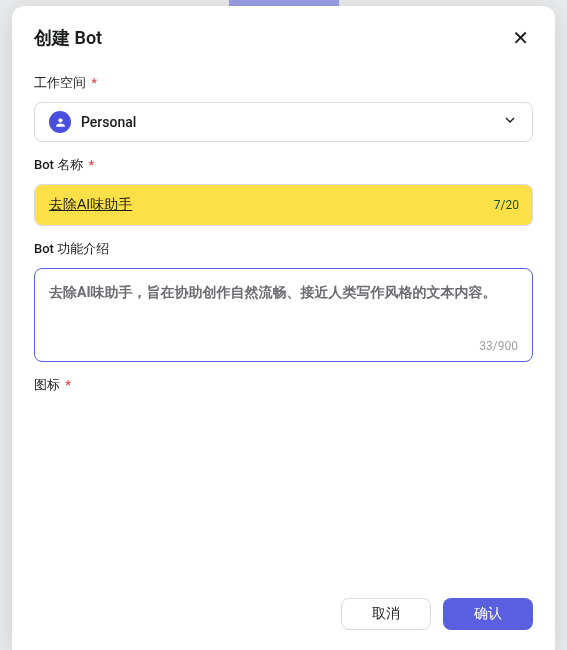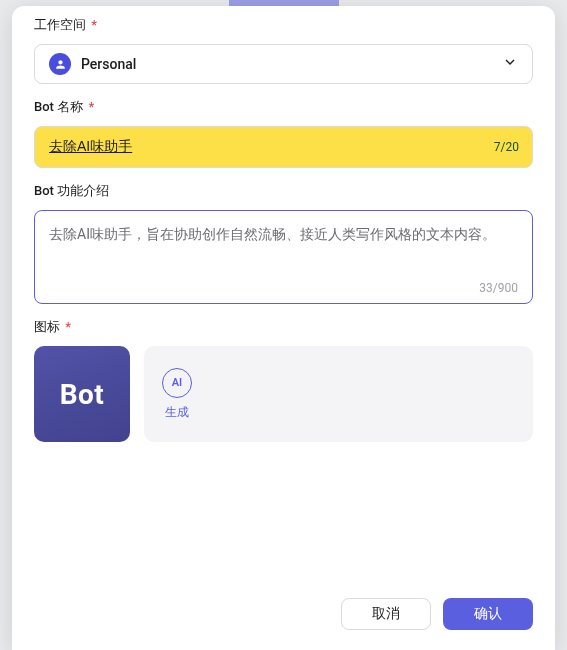--- a/index.html
+++ b/index.html
@@ -127,20 +127,21 @@
     font-size: 14px;
     color: #6c6c72;
     line-height: 1.7;
     min-height: 52px;
     outline: none;
     border: none;
     width: 100%;
     resize: none;
     font-family: inherit;
     background: transparent;
+    font-weight: bold;
   }
   .textarea-counter {
     position: absolute;
     right: 14px;
     bottom: 8px;
     font-size: 12px;
     color: #a1a1a8;
   }
   .icon-row {
     display: flex;
@@ -231,20 +232,24 @@
     opacity: 0.55;
   }
 </style>
 </head>
 <body>
 
 <div class="backdrop-chip"></div>
 
 <div class="modal">
 
+  <div class="modal-header">
+    <div class="modal-title">创建 Bot</div>
+    <div class="close-btn">✕</div>
+  </div>
 
   <div class="modal-body">
 
     <div class="field">
       <label class="field-label">
         <span>工作空间</span>
         <span class="req">*</span>
       </label>
       <div class="select-box">
         <div class="select-left">
@@ -282,33 +287,20 @@
         <div class="textarea-content" contenteditable="true" style="">去除AI味助手，旨在协助创作自然流畅、接近人类写作风格的文本内容。</div>
         <span class="textarea-counter">33/900</span>
       </div>
     </div>
 
     <div class="field">
       <label class="field-label">
         <span>图标</span>
         <span class="req">*</span>
       </label>
-      <div class="icon-row">
-        <div class="icon-preview">
-          <span>Bot</span>
-        </div>
-        <div class="icon-panel">
-          <div class="gen-btn">
-            <div class="gen-circle">
-              <span>AI</span>
-            </div>
-            <span class="gen-label">生成</span>
-          </div>
-        </div>
-      </div>
     </div>
 
   </div>
 
   <div class="modal-footer">
     <div class="btn btn-secondary">取消</div>
     <div class="btn btn-primary">确认</div>
   </div>
 
 </div>

